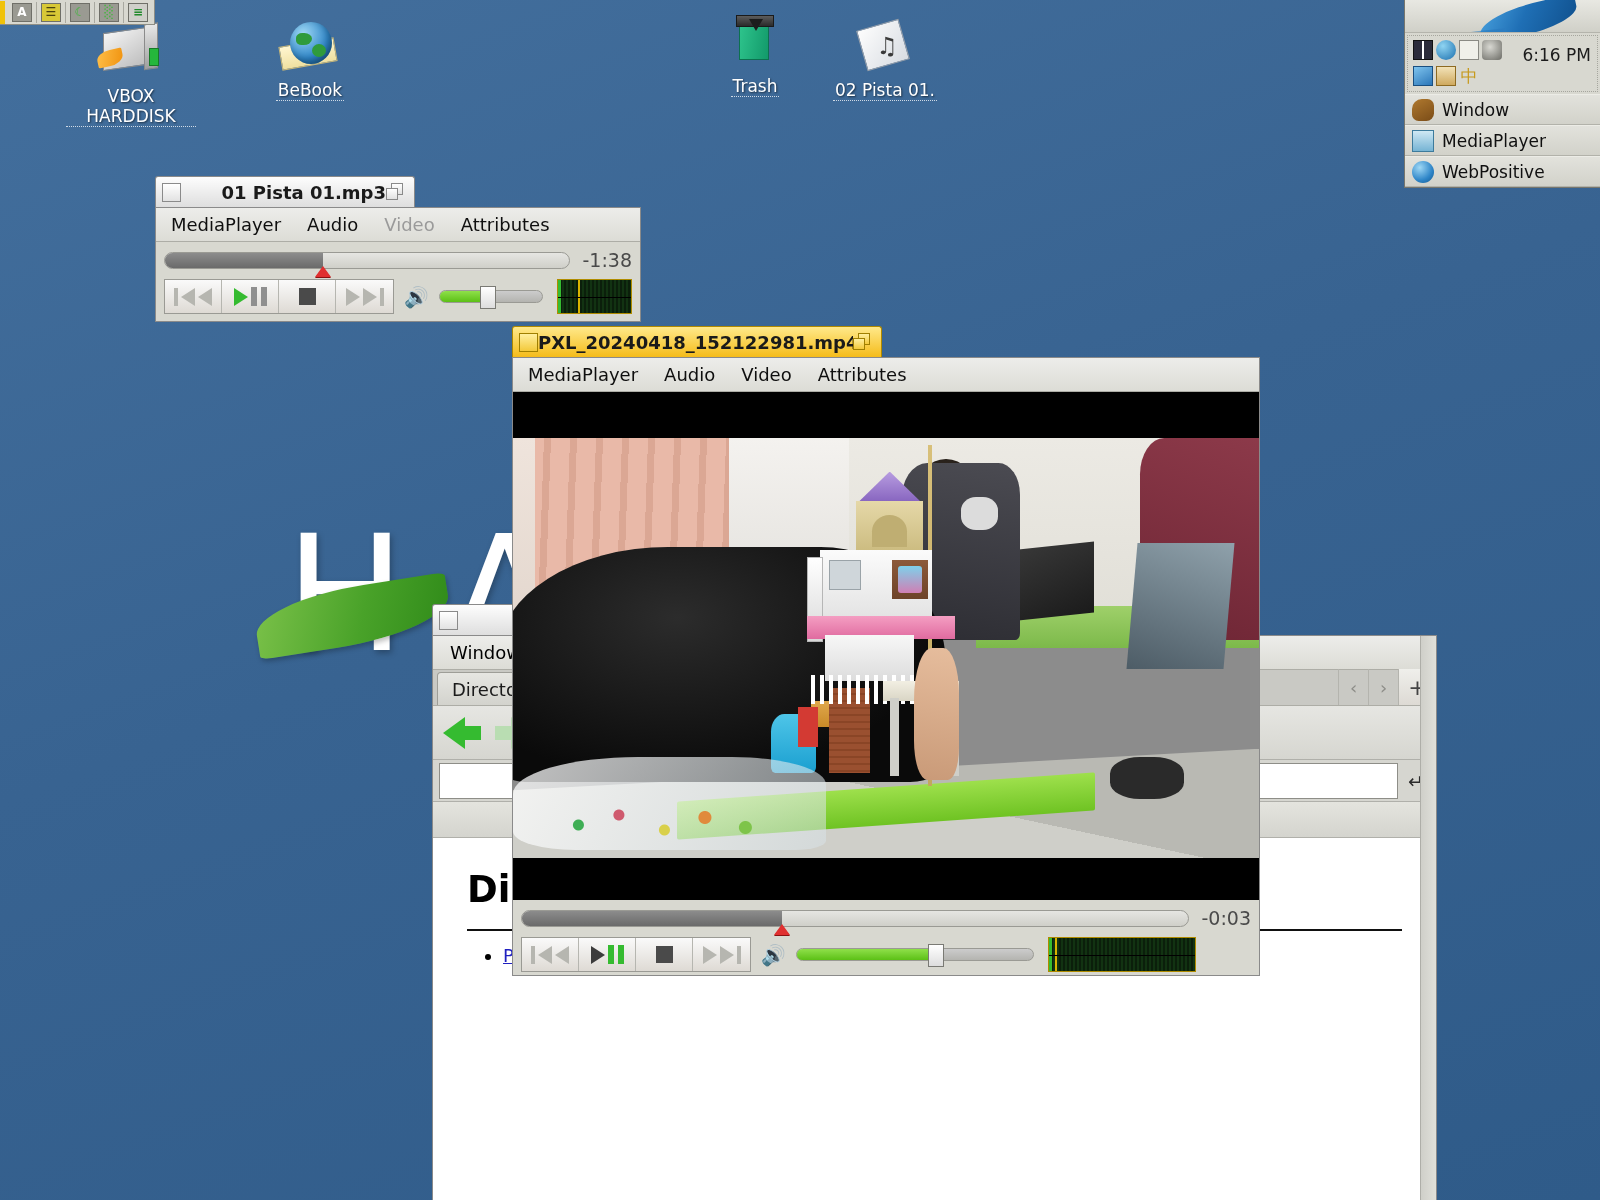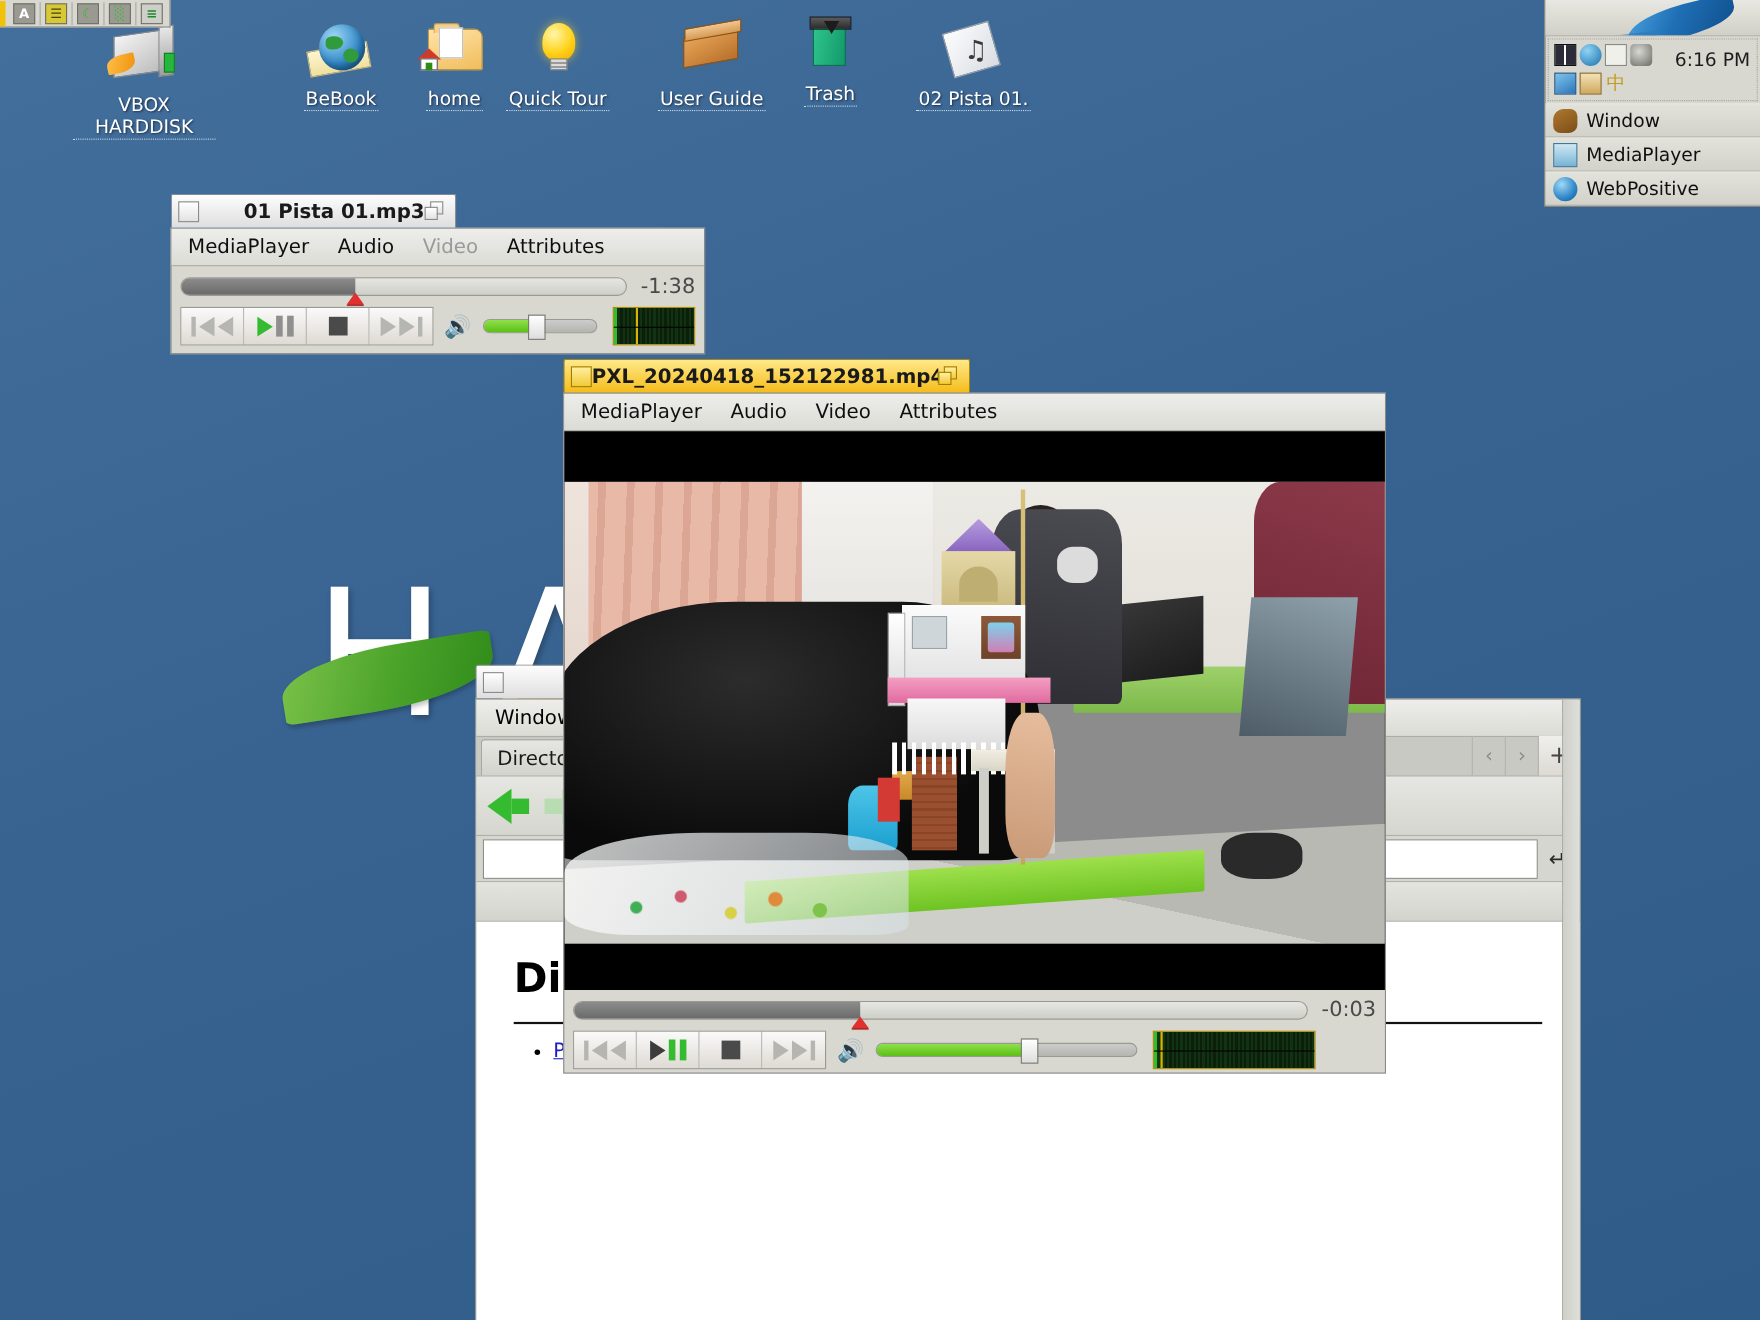--- a/index.html
+++ b/index.html
@@ -429,48 +429,22 @@
 
   <div class="desk-icon" style="left:66px;top:24px;">
     <div class="glyph">
       <i class="ic-hdd"></i>
         <i class="ic-hdd-led"></i>
         <i class="ic-leaf-s"></i>
     </div>
     <div class="label">VBOX HARDDISK</div>
   </div>
 
-  <div class="desk-icon" style="left:348px;top:18px;">
-    <div class="glyph">
-      <i class="ic-folder">
-          <i class="pg"></i>
-        </i>
-      <i class="ic-house">
-          <i class="roof"></i>
-          <i class="body"></i>
-          <i class="door"></i>
-        </i>
-    </div>
-    <div class="label">home</div>
-  </div>
-
-  <div class="desk-icon" style="left:442px;top:18px;">
-    <div class="glyph">
-      <i class="ic-bulb"></i>
-        <i class="ic-bulb-base"></i>
-    </div>
-    <div class="label">Quick Tour</div>
-  </div>
-
-  <div class="desk-icon" style="left:582px;top:18px;">
-    <div class="glyph">
-      <i class="ic-box"></i>
-    </div>
-    <div class="label">User Guide</div>
-  </div>
+
+
 
   <div class="desk-icon" style="left:690px;top:14px;">
     <div class="glyph">
       <i class="ic-trash">
           <i class="lid"></i>
           <i class="arrow"></i>
         </i>
     </div>
     <div class="label">Trash</div>
   </div>

